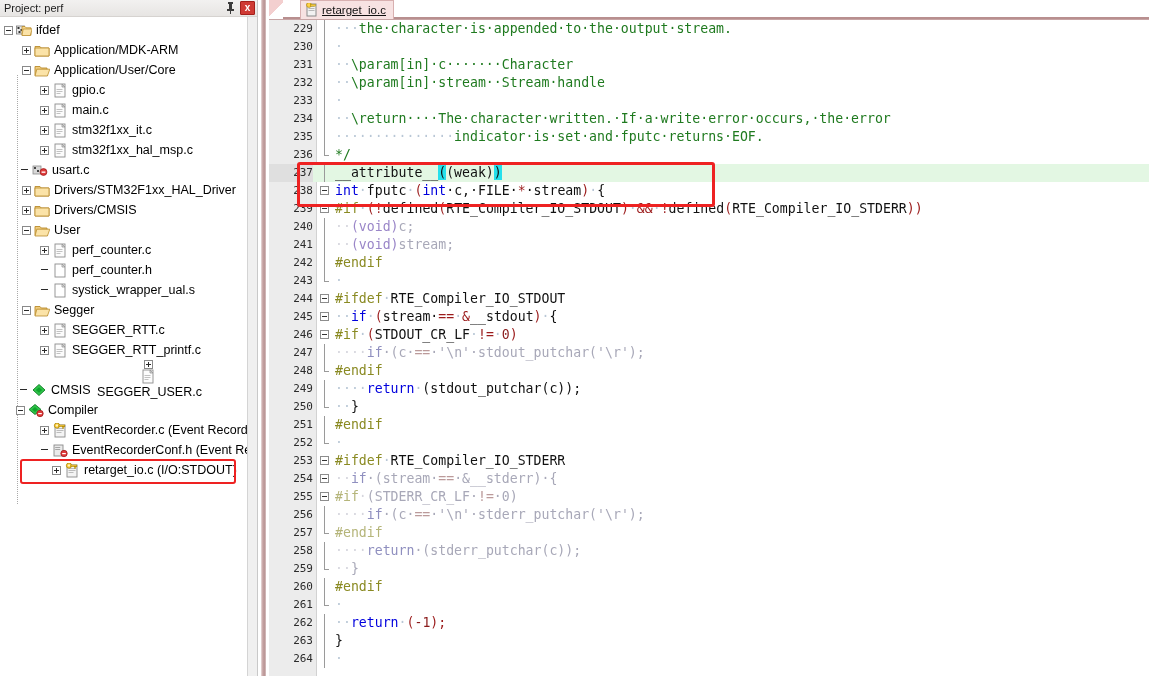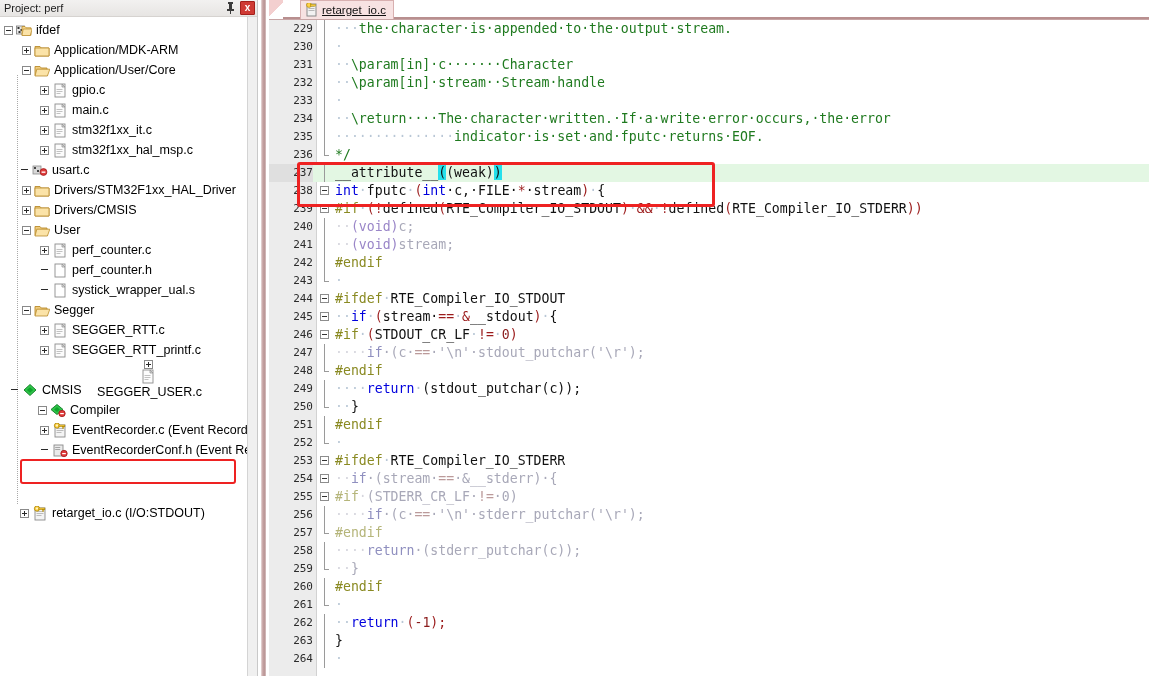--- a/index.html
+++ b/index.html
@@ -421,31 +421,31 @@
               <svg width="16" height="15" viewBox="0 0 16 15">
                 <rect x="3" y="1" width="10" height="13" fill="#fcfcfc" stroke="#8d8d8d" stroke-width="0.9"></rect>
                 <path d="M10 1l3 3h-3z" fill="#d8d8d8" stroke="#8d8d8d" stroke-width="0.7"></path>
                 <rect x="4.5" y="6" width="6" height="0.9" fill="#bcbcbc"></rect>
                 <rect x="4.5" y="8" width="6" height="0.9" fill="#bcbcbc"></rect>
                 <rect x="4.5" y="10" width="4" height="0.9" fill="#bcbcbc"></rect>
               </svg>
             </span>
             <span class="lbl">SEGGER_USER.c</span>
           </div>
-          <div class="trow" style="padding-left: 10px;">
+          <div class="trow" style="padding-left: 19px;">
             <span class="expander none"></span>
             <span class="ico">
               <svg width="16" height="15" viewBox="0 0 16 15">
                 <path d="M8 1.5l6 5.5-6 5.5-6-5.5z" fill="#2fc44a" stroke="#0d7a22" stroke-width="0.9"></path>
                 <path d="M8 4.2l3.2 2.8L8 9.8 4.8 7z" fill="#0fa32c"></path>
               </svg>
             </span>
             <span class="lbl">CMSIS</span>
           </div>
-          <div class="trow" style="padding-left: 38px;">
+          <div class="trow" style="padding-left: 16px;">
             <span class="expander "></span>
             <span class="ico">
               <svg width="16" height="15" viewBox="0 0 16 15">
                 <path d="M7 1.5l6 5-6 5-6-5z" fill="#2fc44a" stroke="#0d7a22" stroke-width="0.9"></path>
                 <path d="M7 3.9l2.9 2.6L7 9.1 4.1 6.5z" fill="#0fa32c"></path>
                 <circle cx="12" cy="10.5" r="3.2" fill="#e03a3a" stroke="#a01c1c" stroke-width="0.8"></circle>
                 <rect x="10.2" y="10" width="3.6" height="1.2" fill="#fff"></rect>
               </svg>
             </span>
             <span class="lbl">Compiler</span>
@@ -472,21 +472,21 @@
               <svg width="16" height="15" viewBox="0 0 16 15">
                 <rect x="2" y="2" width="9" height="11" fill="#eaeaea" stroke="#8a8a8a" stroke-width="0.9"></rect>
                 <rect x="3.2" y="4" width="5" height="0.9" fill="#9d9d9d"></rect>
                 <rect x="3.2" y="6" width="5" height="0.9" fill="#9d9d9d"></rect>
                 <circle cx="12" cy="10.5" r="3.2" fill="#e03a3a" stroke="#a01c1c" stroke-width="0.8"></circle>
                 <rect x="10.2" y="10" width="3.6" height="1.2" fill="#fff"></rect>
               </svg>
             </span>
             <span class="lbl">EventRecorderConf.h (Event Recorde</span>
           </div>
-          <div class="trow" style="padding-left: 20px; margin-top: 43px;">
+          <div class="trow" style="padding-left: 52px;">
             <span class="expander plus"></span>
             <span class="ico">
               <svg width="16" height="15" viewBox="0 0 16 15">
                 <rect x="3" y="2" width="10" height="12" fill="#f4f4f4" stroke="#8a8a8a" stroke-width="0.9"></rect>
                 <rect x="4.5" y="5" width="7" height="0.9" fill="#b6b6b6"></rect>
                 <rect x="4.5" y="7" width="7" height="0.9" fill="#b6b6b6"></rect>
                 <rect x="4.5" y="9" width="5" height="0.9" fill="#b6b6b6"></rect>
                 <circle cx="5" cy="2.6" r="2.6" fill="#ffd24a" stroke="#a98300" stroke-width="0.8"></circle>
                 <circle cx="5" cy="2.6" r="1" fill="#fff7d0"></circle>
                 <rect x="6.8" y="2" width="6" height="1.7" fill="#ffd24a" stroke="#a98300" stroke-width="0.6"></rect>

